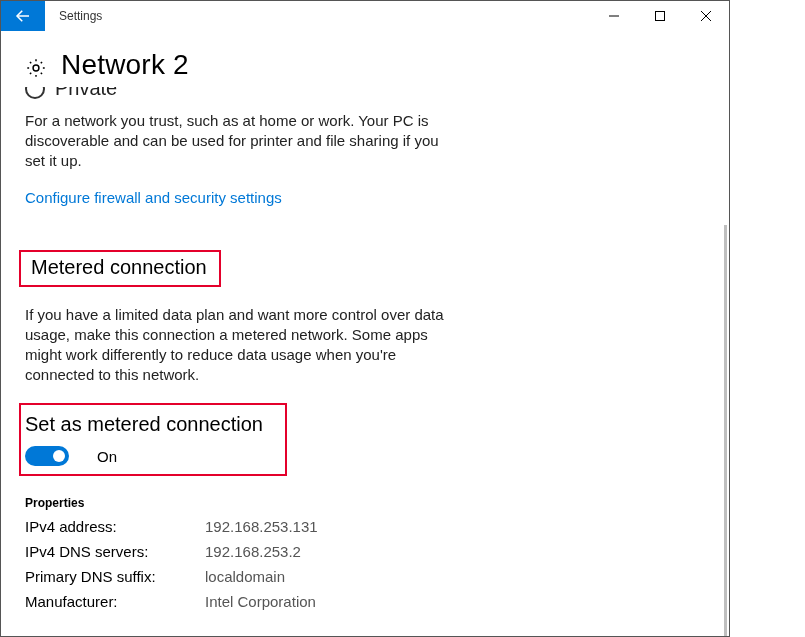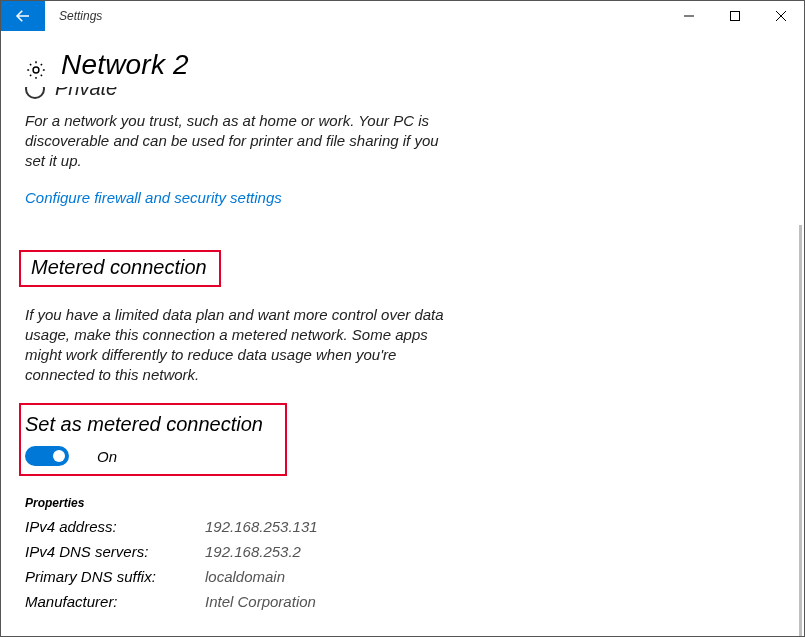--- a/index.html
+++ b/index.html
@@ -4,28 +4,27 @@
 <style>
   html, body {
     margin: 0;
     padding: 0;
     font-family: "Segoe UI", Arial, sans-serif;
     font-size: 14px;
     color: #000;
     background: #fff;
   }
   .window {
-    width: 805px;
+    width: 730px;
     height: 637px;
     border: 1px solid #555;
     box-sizing: border-box;
     position: relative;
     overflow: hidden;
     background: #fff;
-    font-style: italic;
   }
   
   .titlebar {
     display: flex;
     align-items: stretch;
     height: 30px;
     background: #fff;
   }
   .back-btn {
     width: 44px;
@@ -61,21 +60,21 @@
     position: absolute;
     top: 30px;
     bottom: 0;
     left: 0;
     right: 0;
     padding: 0 24px 0 24px;
     overflow: hidden;
   }
   .page-header {
     display: flex;
-    align-items: flex-end;
+    align-items: center;
     margin-top: 18px;
     margin-bottom: 6px;
   }
   .gear {
     width: 22px;
     height: 22px;
     margin-right: 14px;
     margin-top: 6px;
   }
   .page-title {

